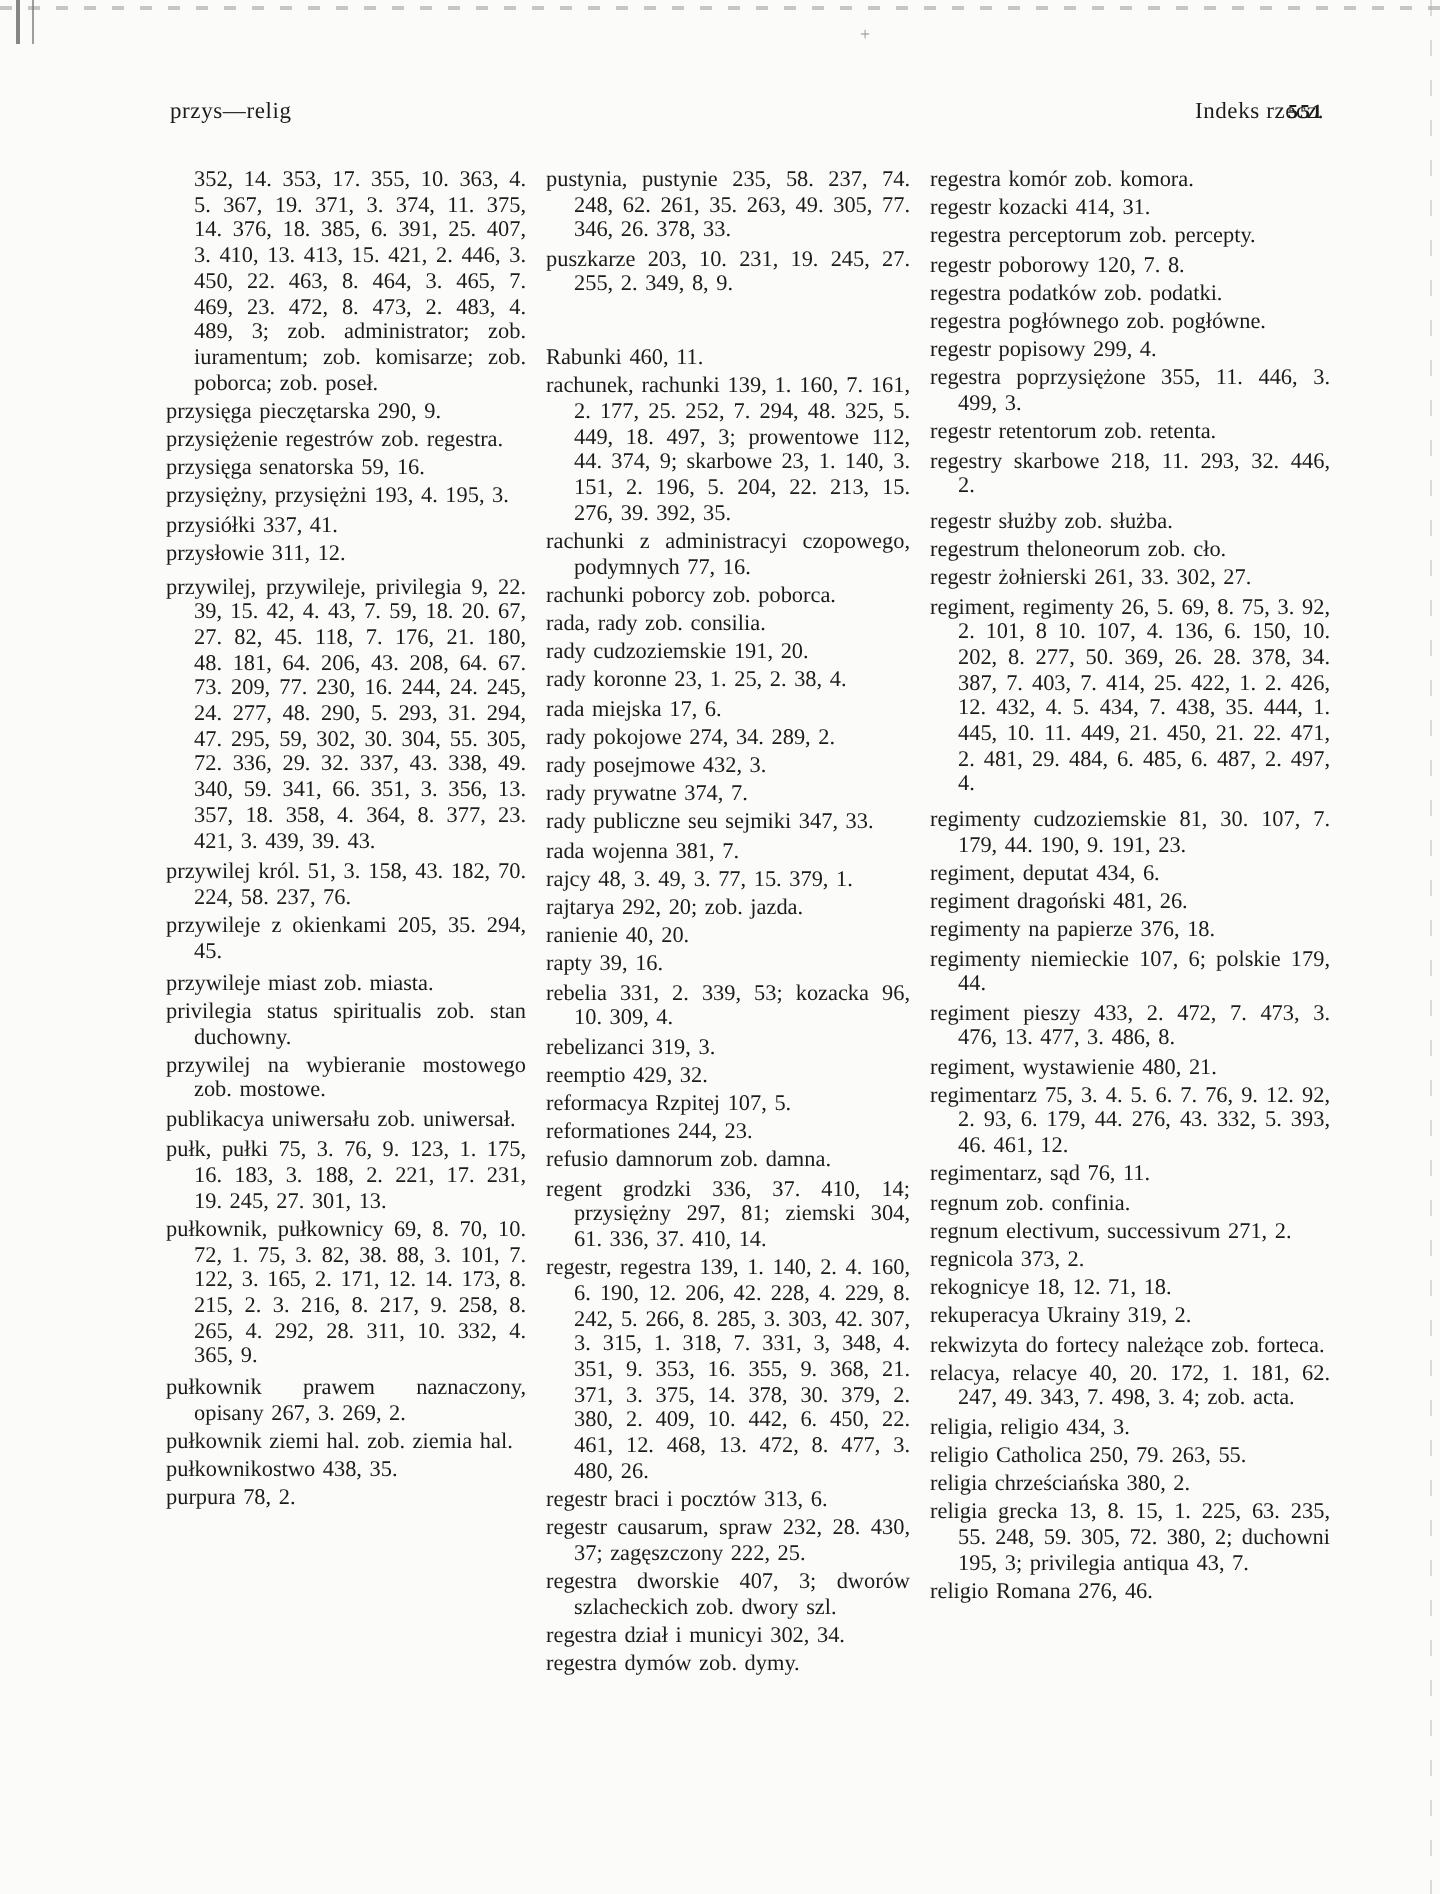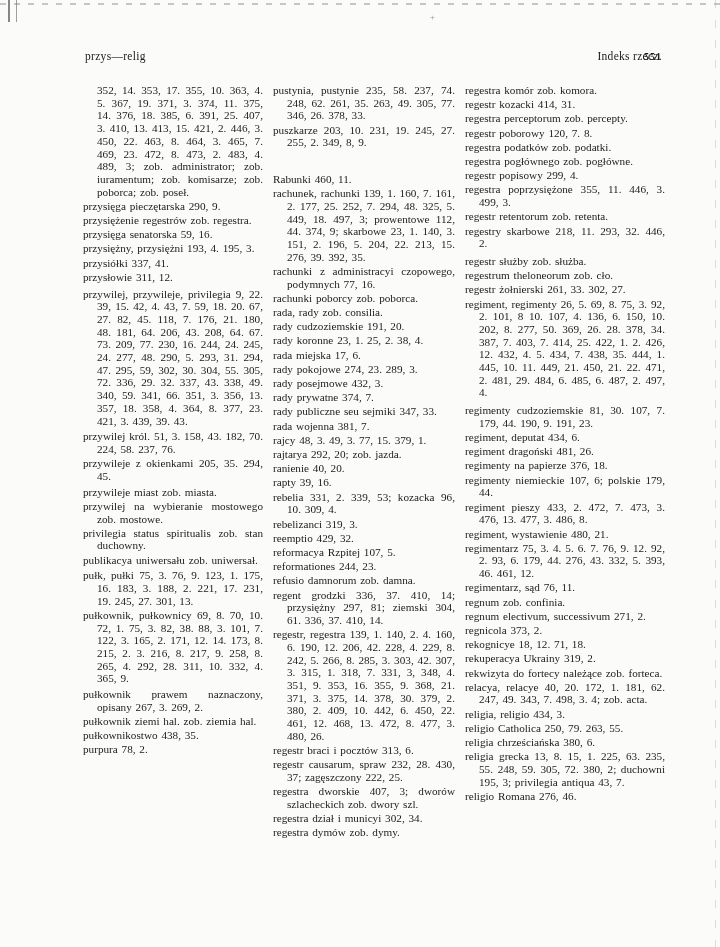--- a/index.html
+++ b/index.html
@@ -80,42 +80,42 @@
         <p class="entry">przysięga pieczętarska 290, 9.</p>
         <p class="entry">przysiężenie regestrów zob. regestra.</p>
         <p class="entry">przysięga senatorska 59, 16.</p>
         <p class="entry">przysiężny, przysiężni 193, 4. 195, 3.</p>
         <p class="entry">przysiółki 337, 41.</p>
         <p class="entry">przysłowie 311, 12.</p>
         <p class="entry" style="margin-top: 4px;">przywilej, przywileje, privilegia 9, 22. 39, 15. 42, 4. 43, 7. 59, 18. 20. 67, 27. 82, 45. 118, 7. 176, 21. 180, 48. 181, 64. 206, 43. 208, 64. 67. 73. 209, 77. 230, 16. 244, 24. 245, 24. 277, 48. 290, 5. 293, 31. 294, 47. 295, 59, 302, 30. 304, 55. 305, 72. 336, 29. 32. 337, 43. 338, 49. 340, 59. 341, 66. 351, 3. 356, 13. 357, 18. 358, 4. 364, 8. 377, 23. 421, 3. 439, 39. 43.</p>
         <p class="entry" style="margin-top: 3px;">przywilej król. 51, 3. 158, 43. 182, 70. 224, 58. 237, 76.</p>
         <p class="entry">przywileje z okienkami 205, 35. 294, 45.</p>
         <p class="entry" style="margin-top: 3px;">przywileje miast zob. miasta.</p>
+        <p class="entry">privilegia status spiritualis zob. stan duchowny.</p>
         <p class="entry">przywilej na wybieranie mostowego zob. mostowe.</p>
-        <p class="entry">privilegia status spiritualis zob. stan duchowny.</p>
         <p class="entry">publikacya uniwersału zob. uniwersał.</p>
         <p class="entry" style="margin-top: 3px;">pułk, pułki 75, 3. 76, 9. 123, 1. 175, 16. 183, 3. 188, 2. 221, 17. 231, 19. 245, 27. 301, 13.</p>
         <p class="entry">pułkownik, pułkownicy 69, 8. 70, 10. 72, 1. 75, 3. 82, 38. 88, 3. 101, 7. 122, 3. 165, 2. 171, 12. 14. 173, 8. 215, 2. 3. 216, 8. 217, 9. 258, 8. 265, 4. 292, 28. 311, 10. 332, 4. 365, 9.</p>
         <p class="entry" style="margin-top: 3px;">pułkownik prawem naznaczony, opisany 267, 3. 269, 2.</p>
         <p class="entry">pułkownik ziemi hal. zob. ziemia hal.</p>
         <p class="entry">pułkownikostwo 438, 35.</p>
         <p class="entry">purpura 78, 2.</p>
       </div>
     <div class="col col-2">
         <p class="entry">pustynia, pustynie 235, 58. 237, 74. 248, 62. 261, 35. 263, 49. 305, 77. 346, 26. 378, 33.</p>
         <p class="entry">puszkarze 203, 10. 231, 19. 245, 27. 255, 2. 349, 8, 9.</p>
         <p class="entry" style="margin-top: 24px;">Rabunki 460, 11.</p>
         <p class="entry">rachunek, rachunki 139, 1. 160, 7. 161, 2. 177, 25. 252, 7. 294, 48. 325, 5. 449, 18. 497, 3; prowentowe 112, 44. 374, 9; skarbowe 23, 1. 140, 3. 151, 2. 196, 5. 204, 22. 213, 15. 276, 39. 392, 35.</p>
         <p class="entry">rachunki z administracyi czopowego, podymnych 77, 16.</p>
         <p class="entry">rachunki poborcy zob. poborca.</p>
         <p class="entry">rada, rady zob. consilia.</p>
         <p class="entry">rady cudzoziemskie 191, 20.</p>
         <p class="entry">rady koronne 23, 1. 25, 2. 38, 4.</p>
         <p class="entry">rada miejska 17, 6.</p>
-        <p class="entry">rady pokojowe 274, 23. 289, 3.</p>
+        <p class="entry">rady pokojowe 274, 34. 289, 2.</p>
         <p class="entry">rady posejmowe 432, 3.</p>
         <p class="entry">rady prywatne 374, 7.</p>
         <p class="entry">rady publiczne seu sejmiki 347, 33.</p>
         <p class="entry">rada wojenna 381, 7.</p>
         <p class="entry">rajcy 48, 3. 49, 3. 77, 15. 379, 1.</p>
         <p class="entry">rajtarya 292, 20; zob. jazda.</p>
         <p class="entry">ranienie 40, 20.</p>
         <p class="entry">rapty 39, 16.</p>
         <p class="entry">rebelia 331, 2. 339, 53; kozacka 96, 10. 309, 4.</p>
         <p class="entry">rebelizanci 319, 3.</p>
@@ -157,19 +157,19 @@
         <p class="entry">regimentarz, sąd 76, 11.</p>
         <p class="entry">regnum zob. confinia.</p>
         <p class="entry">regnum electivum, successivum 271, 2.</p>
         <p class="entry">regnicola 373, 2.</p>
         <p class="entry">rekognicye 18, 12. 71, 18.</p>
         <p class="entry">rekuperacya Ukrainy 319, 2.</p>
         <p class="entry">rekwizyta do fortecy należące zob. forteca.</p>
         <p class="entry">relacya, relacye 40, 20. 172, 1. 181, 62. 247, 49. 343, 7. 498, 3. 4; zob. acta.</p>
         <p class="entry">religia, religio 434, 3.</p>
         <p class="entry">religio Catholica 250, 79. 263, 55.</p>
-        <p class="entry">religia chrześciańska 380, 6.</p>
+        <p class="entry">religia chrześciańska 380, 2.</p>
         <p class="entry">religia grecka 13, 8. 15, 1. 225, 63. 235, 55. 248, 59. 305, 72. 380, 2; duchowni 195, 3; privilegia antiqua 43, 7.</p>
         <p class="entry">religio Romana 276, 46.</p>
       </div>
   </div>
 
 </div>
 
 </body></html>

